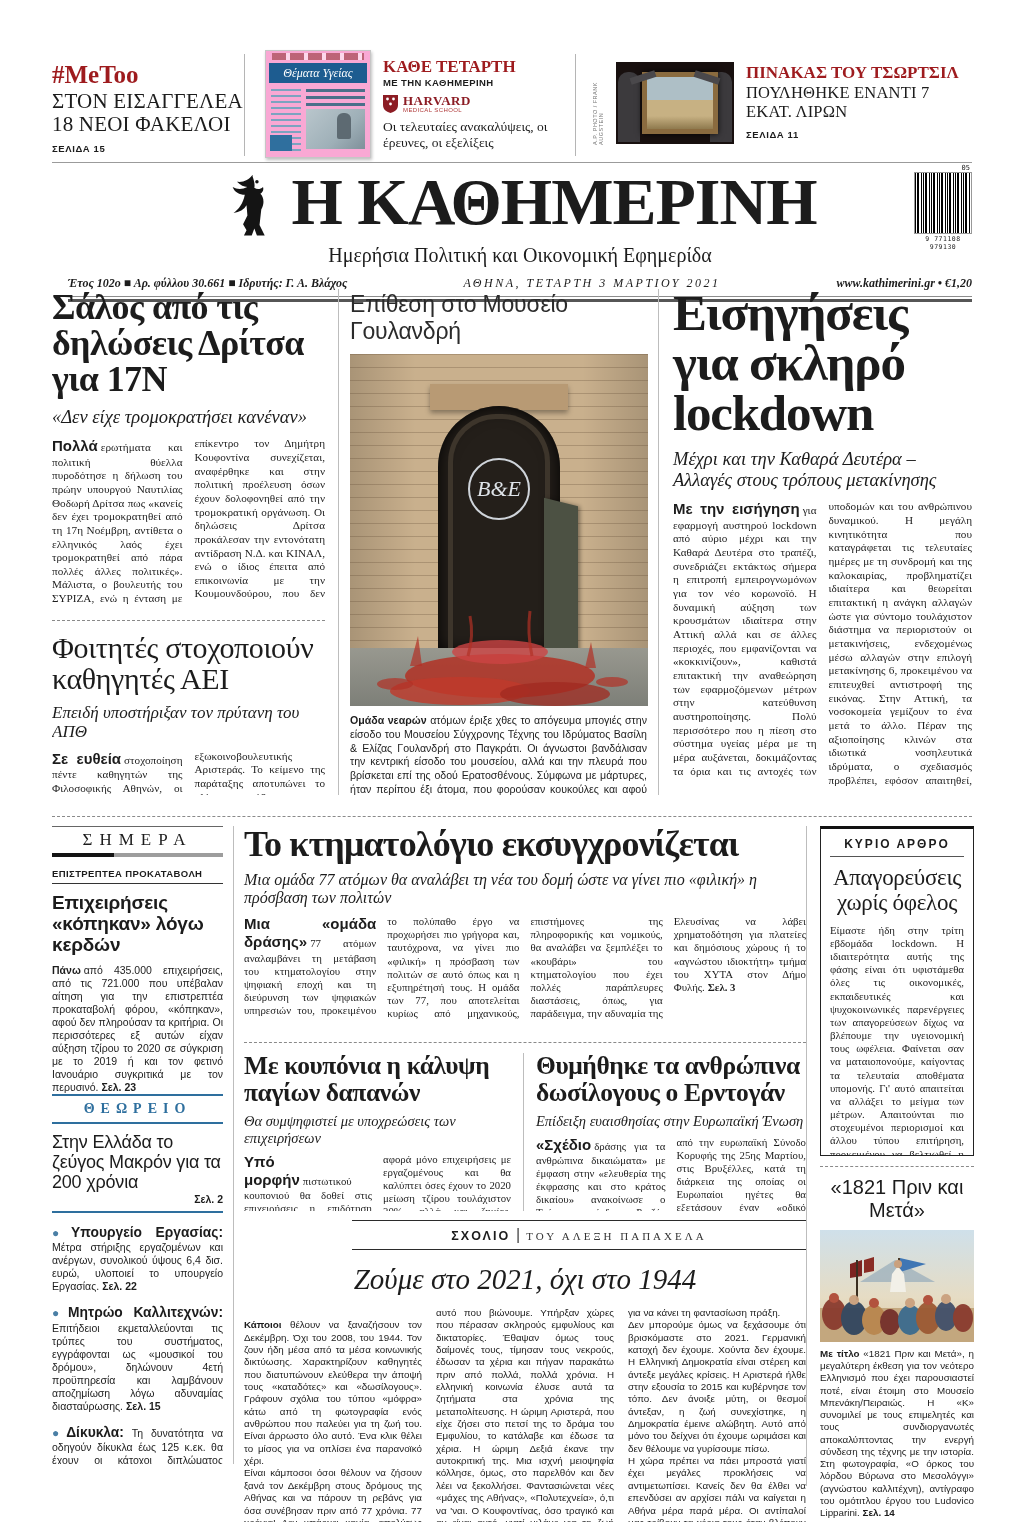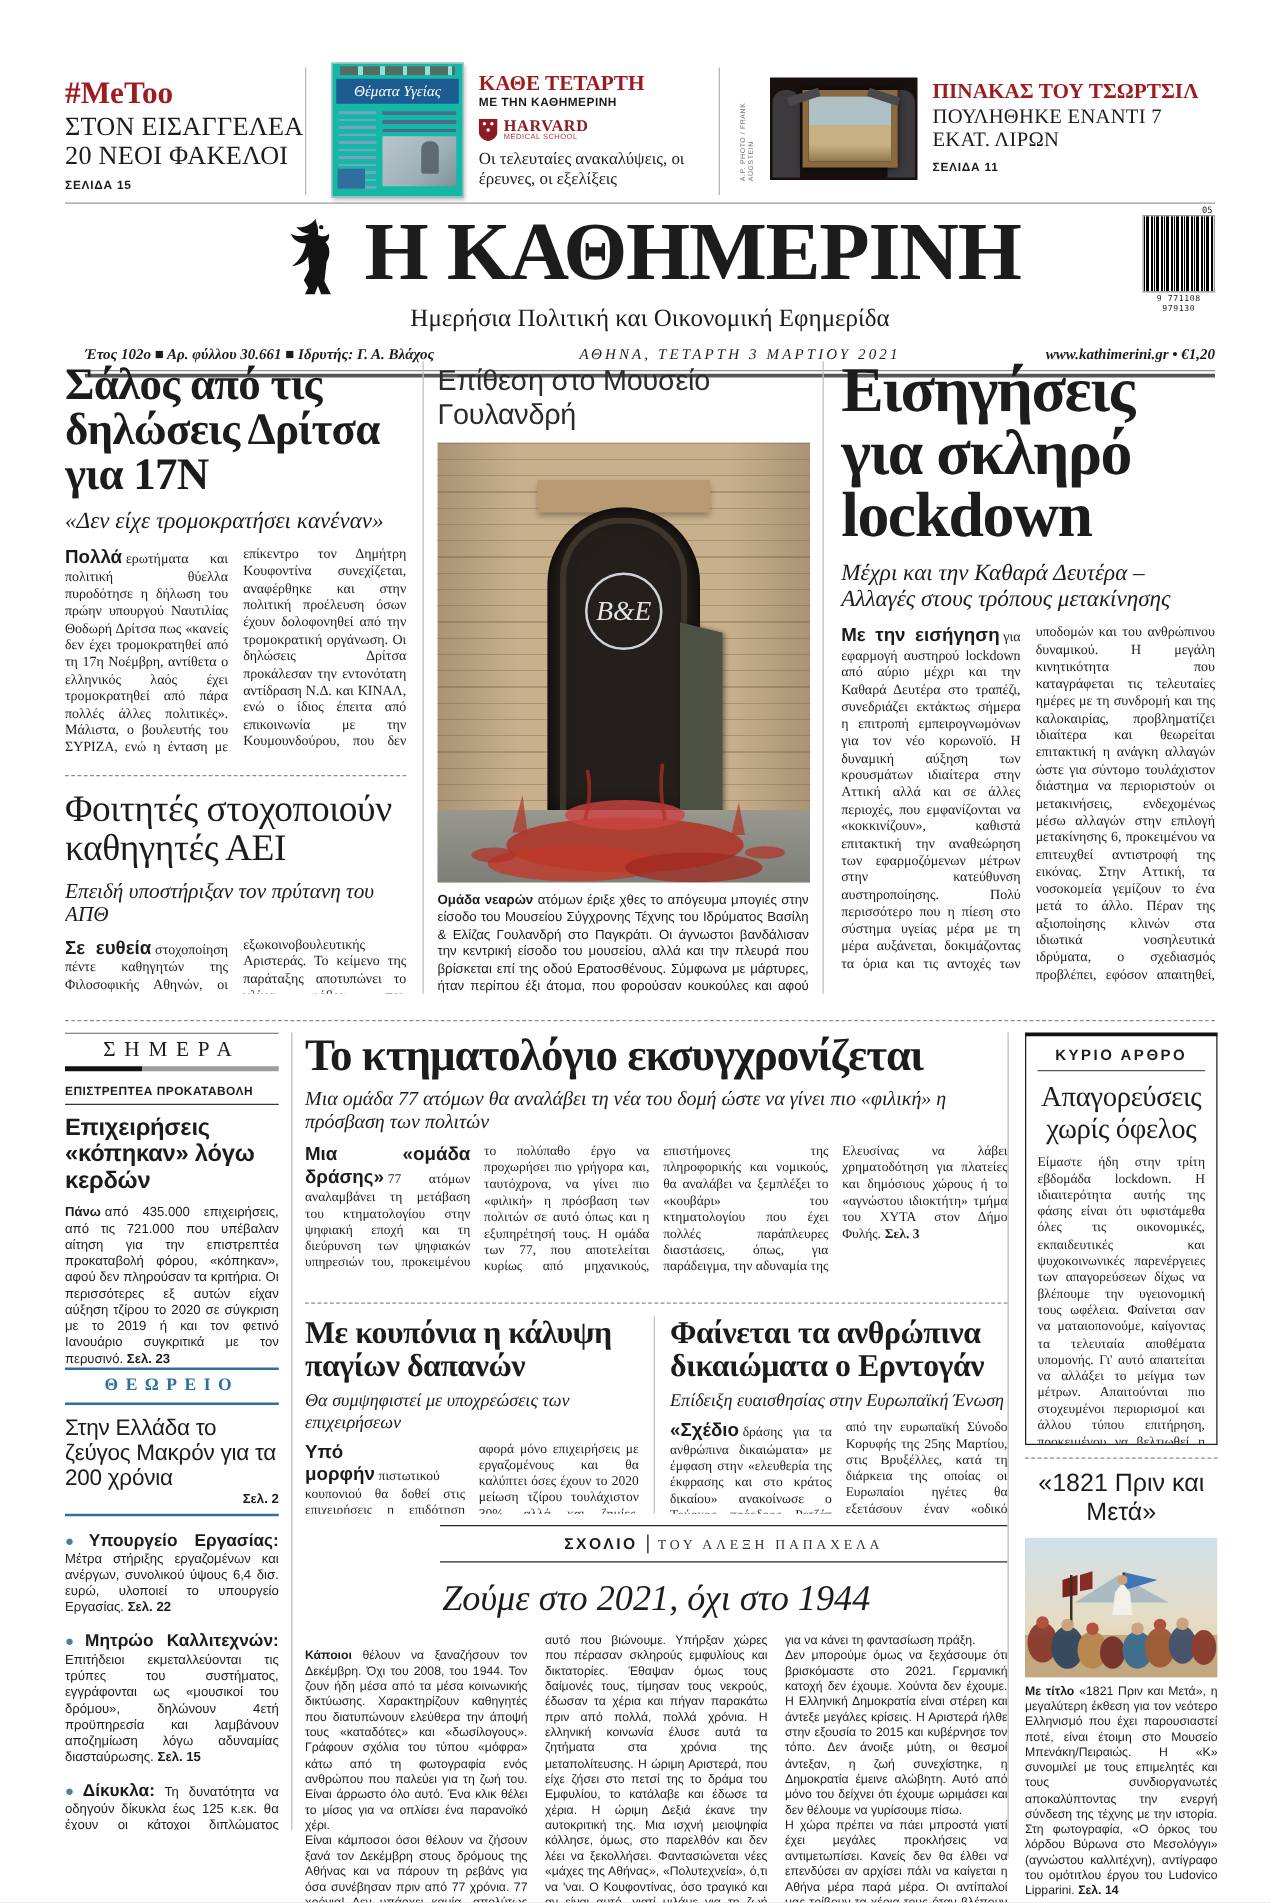--- a/index.html
+++ b/index.html
@@ -9,21 +9,21 @@
   
   .topstrip{position:absolute;left:52px;right:52px;top:48px;height:114px;border-bottom:1px solid #9b9b9b;
             display:flex;align-items:stretch;}
   .promo-metoo{width:192px;padding-top:14px;}
   .tag-metoo{color:#9e1b1e;font-size:25px;font-weight:bold;line-height:1;}
   .metoo-title{font-size:21px;line-height:1.1;margin-top:3px;letter-spacing:.2px;}
   .pagejump{font-family:"Liberation Sans","DejaVu Sans",sans-serif;font-size:9.5px;font-weight:bold;
             letter-spacing:.6px;margin-top:7px;}
   .vdiv{border-left:1px solid #b5b5b5;margin:6px 0;}
   .promo-health{display:flex;gap:12px;padding:0 16px 0 20px;width:330px;box-sizing:border-box;}
-  .health-thumb{width:104px;height:106px;background:#14b8a6;border:1px solid #c6c6c6;position:relative;
+  .health-thumb{width:104px;height:106px;background:#f9a8d4;border:1px solid #c6c6c6;position:relative;
                 box-shadow:1px 2px 3px rgba(0,0,0,.25);flex:none;margin-top:2px;}
   .ht-top{position:absolute;top:2px;left:6px;right:6px;height:7px;background:
           repeating-linear-gradient(90deg,#8c2c2c 0 14px,#fff 14px 18px);opacity:.55;}
   .ht-band{position:absolute;top:12px;left:3px;right:3px;height:20px;background:#1d5c90;color:#fff;
            font-style:italic;font-size:12px;text-align:center;line-height:20px;}
   .ht-lines{position:absolute;top:38px;left:5px;width:30px;bottom:6px;background:
             repeating-linear-gradient(180deg,#7ba3c0 0 2px,transparent 2px 6px);}
   .ht-heads{position:absolute;top:38px;left:40px;right:5px;height:18px;background:
             repeating-linear-gradient(180deg,#4a6f8a 0 3px,transparent 3px 7px);}
   .ht-photo{position:absolute;bottom:8px;left:40px;right:5px;height:40px;
@@ -177,21 +177,21 @@
           text-align:justify;margin-top:6px;}
 </style>
 </head>
 <body>
 
 <div class="page">
 
   <header class="topstrip">
     <div class="promo-metoo">
       <div class="tag-metoo">#MeToo</div>
-      <div class="metoo-title">ΣΤΟΝ ΕΙΣΑΓΓΕΛΕΑ 20 ΝΕΟΙ ΦΑΚΕΛΟΙ</div>
+      <div class="metoo-title">ΣΤΟΝ ΕΙΣΑΓΓΕΛΕΑ 18 ΝΕΟΙ ΦΑΚΕΛΟΙ</div>
       <div class="pagejump">ΣΕΛΙΔΑ 15</div>
     </div>
     <div class="vdiv"></div>
     <div class="promo-health">
       <div class="health-thumb">
         <div class="ht-top"></div>
         <div class="ht-band">Θέματα Υγείας</div>
         <div class="ht-lines"></div>
         <div class="ht-heads"></div>
         <div class="ht-photo">
@@ -363,21 +363,21 @@
 
     <div class="subrow">
       <article class="sub1">
         <h2 class="h-sub" style="margin:0">Με κουπόνια η κάλυψη παγίων δαπανών</h2>
         <div class="deck-sub">Θα συμψηφιστεί με υποχρεώσεις των επιχειρήσεων</div>
         <div class="sub-body">
           <b class="lead">Υπό μορφήν</b><span>πιστωτικού κουπονιού θα δοθεί στις επιχειρήσεις η επιδότηση παγίων δαπανών. Με το ποσό του voucher θα πληρώνονται φορολογικές και ασφαλιστικές υποχρεώσεις. Το μέτρο θα αφορά μόνο επιχειρήσεις με εργαζομένους και θα καλύπτει όσες έχουν το 2020 μείωση τζίρου τουλάχιστον 30%, αλλά και ζημίες. Στόχος του οικονομικού επιτελείου είναι να εφαρμοστεί το μέτρο τον Απρίλιο.</span>
         </div>
       </article>
       <article class="sub2">
-        <h2 class="h-sub" style="margin:0">Φαίνεται τα ανθρώπινα δικαιώματα ο Ερντογάν</h2>
+        <h2 class="h-sub" style="margin:0">Θυμήθηκε τα ανθρώπινα δωσίλογους ο Ερντογάν</h2>
         <div class="deck-sub">Επίδειξη ευαισθησίας στην Ευρωπαϊκή Ένωση</div>
         <div class="sub-body">
           <b class="lead">«Σχέδιο</b><span>δράσης για τα ανθρώπινα δικαιώματα» με έμφαση στην «ελευθερία της έκφρασης και στο κράτος δικαίου» ανακοίνωσε ο Τούρκος πρόεδρος Ρετζέπ Ταγίπ Ερντογάν. Η εξαγγελία ήρθε λίγες εβδομάδες πριν από την ευρωπαϊκή Σύνοδο Κορυφής της 25ης Μαρτίου, στις Βρυξέλλες, κατά τη διάρκεια της οποίας οι Ευρωπαίοι ηγέτες θα εξετάσουν έναν «οδικό χάρτη» για το μέλλον των σχέσεων της Ε.Ε. με την Άγκυρα.</span>
         </div>
       </article>
     </div>
 
     <article class="sxolio">
       <div class="sx-head">
         <span class="sx-label">ΣΧΟΛΙΟ</span><span class="sx-sep">|</span><span class="sx-byline">ΤΟΥ ΑΛΕΞΗ ΠΑΠΑΧΕΛΑ</span>

